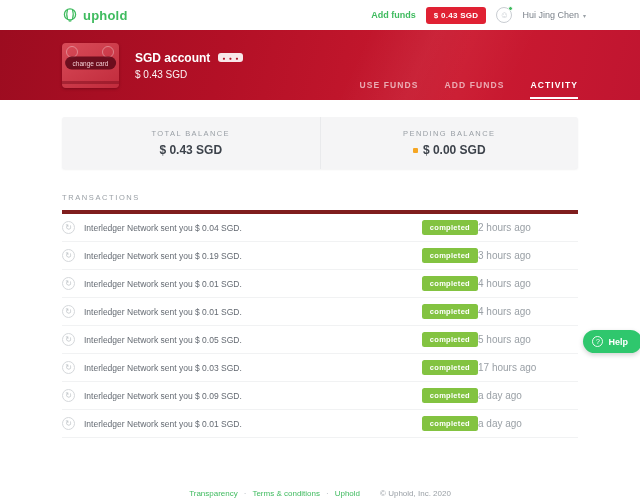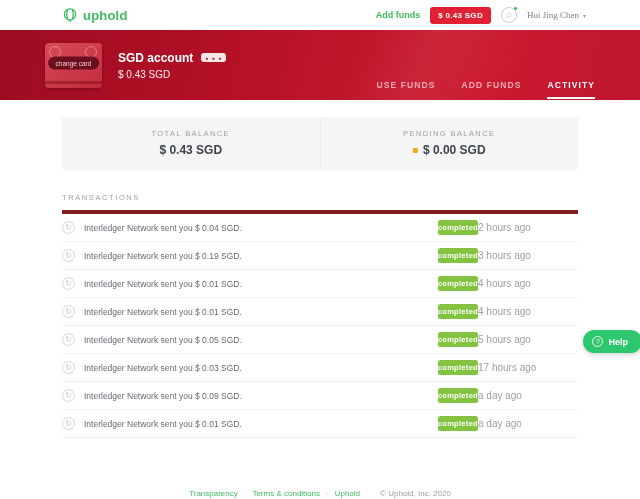--- a/index.html
+++ b/index.html
@@ -31,31 +31,31 @@
   .avatar-wrap { position: relative; width: 16px; height: 16px; cursor: pointer; }
   .avatar {
     width: 16px; height: 16px; border-radius: 50%;
     border: 1px solid #c9cdd2; color: #c9cdd2;
     display: flex; align-items: center; justify-content: center; font-size: 9px;
   }
   .status-dot {
     position: absolute; top: -1px; right: -1px; width: 5px; height: 5px;
     background: #3fbb5f; border-radius: 50%; border: 1px solid #fff;
   }
-  .user-name { color: #7c838b; font-size: 9px; display: flex; align-items: center; gap: 4px; cursor: pointer; font-family: Liberation Serif, serif; }
+  .user-name { color: #7c838b; font-size: 9px; display: flex; align-items: center; gap: 4px; cursor: pointer; }
   .caret { font-size: 6px; color: #9aa0a6; }
 
   
   .banner {
     height: 70px;
     background: linear-gradient(104deg, #9c0c20 0%, #b31026 35%, #cb1a30 72%, #c01530 100%);
     position: relative;
     display: flex;
     align-items: center;
-    padding: 0 45px;
+    padding: 0 62px;
   }
   .banner::after {
     content: "";
     position: absolute; inset: 0;
     background: linear-gradient(115deg, rgba(255,255,255,0) 55%, rgba(255,255,255,0.05) 65%, rgba(255,255,255,0) 80%);
     pointer-events: none;
   }
   .card-thumb {
     width: 57px; height: 45px; border-radius: 4px;
     background: linear-gradient(150deg, #d84b58 0%, #c12b3c 100%);
@@ -122,21 +122,21 @@
   }
   .tx-icon {
     width: 13px; height: 13px; border-radius: 50%;
     border: 1px solid #d5d8db; color: #c3c7cb;
     display: flex; align-items: center; justify-content: center;
     font-size: 8px; margin-right: 9px; flex: none;
   }
   .tx-text { font-size: 8.5px; color: #646a72; flex: 1; }
   .tx-status {
     background: #83c341; color: #ffffff; font-size: 7.5px; font-weight: 700;
-    border-radius: 2.5px; padding: 3px 0; letter-spacing: .3px;
+    border-radius: 2.5px; padding: 3px 8px; letter-spacing: .3px;
   }
   .tx-time { width: 100px; font-size: 10px; color: #9aa0a6; }
 
   
   .help-btn {
     position: absolute; right: -2px; top: 330px;
     background: #2fc76d; color: #ffffff;
     border-radius: 999px; padding: 6px 14px 6px 9px;
     display: flex; align-items: center; gap: 5px;
     font-size: 9px; font-weight: 700; cursor: pointer;

